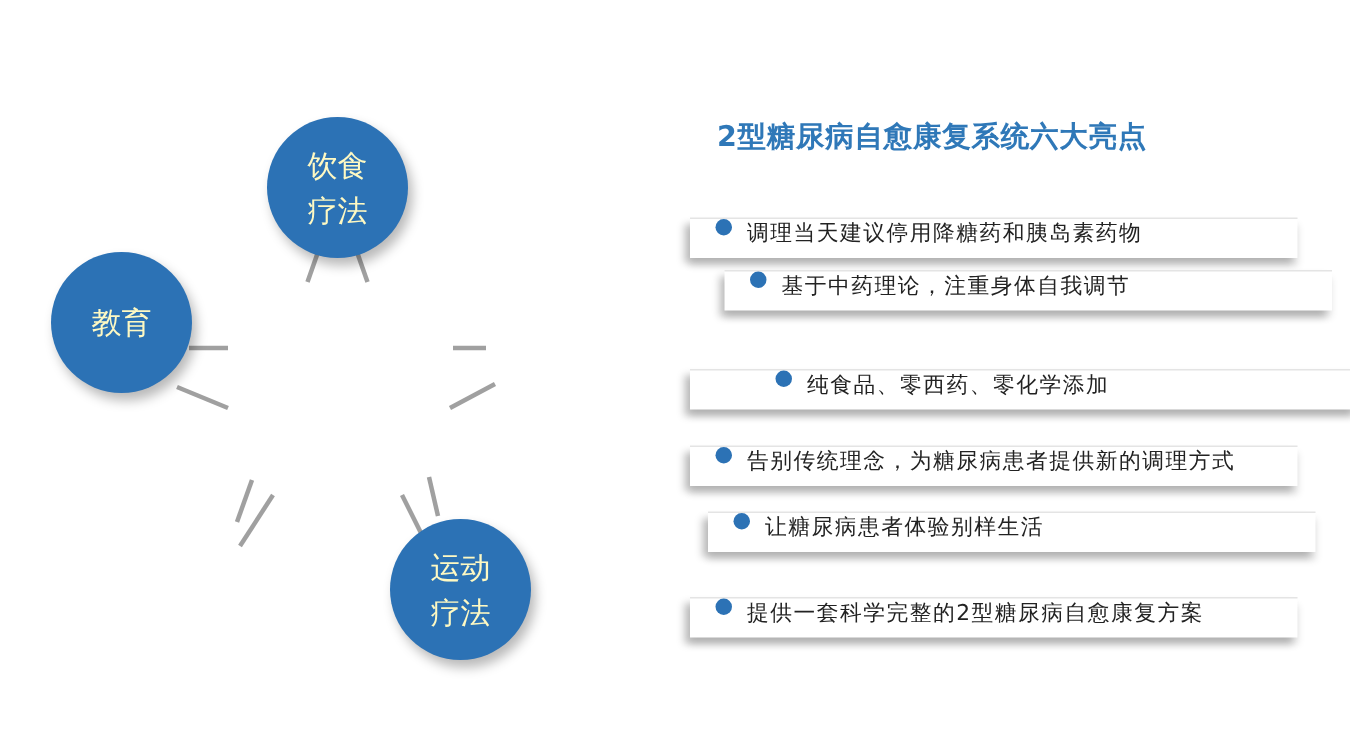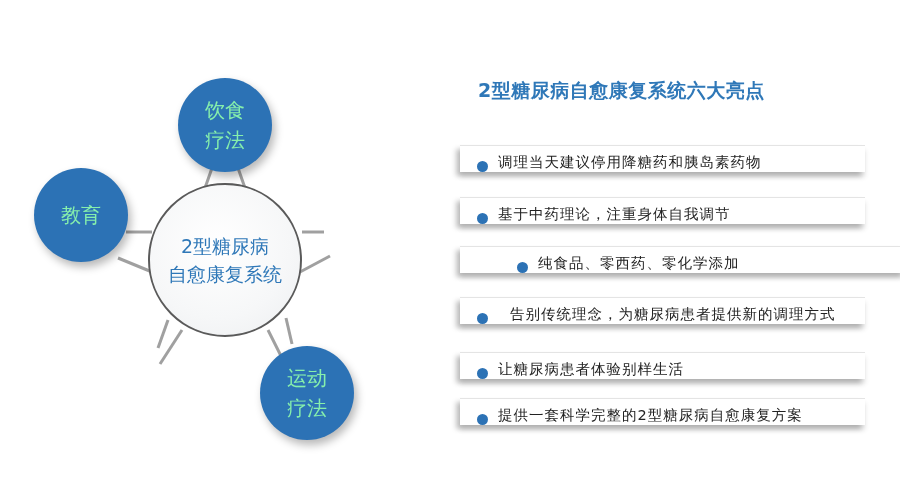--- a/index.html
+++ b/index.html
@@ -5,26 +5,26 @@
   html,body{margin:0;padding:0;background:#fff;}
   body{width:900px;height:500px;position:relative;overflow:hidden;font-family:"DejaVu Sans","Liberation Sans",sans-serif;}
   .diagram{position:absolute;left:0;top:0;width:450px;height:500px;}
   .diagram svg{position:absolute;left:0;top:0;}
   .center{position:absolute;left:148px;top:183px;width:154px;height:154px;border-radius:50%;
     background:radial-gradient(circle at 45% 40%,#ffffff 0%,#f6f7f8 60%,#eceef0 100%);
     border:2px solid #5a5a5a;box-sizing:border-box;display:flex;flex-direction:column;align-items:center;justify-content:center;
     color:#2f78b8;font-size:19px;line-height:28px;text-align:center;}
   .node{position:absolute;width:94px;height:94px;border-radius:50%;background:#2c72b5;
     box-shadow:3px 5px 8px rgba(0,0,0,0.28);display:flex;flex-direction:column;align-items:center;justify-content:center;
-    color:#86efac;font-size:20px;line-height:30px;text-align:center;}
+    color:#fef9c3;font-size:20px;line-height:30px;text-align:center;}
   .title{position:absolute;left:478px;top:78px;color:#2f78b8;font-size:19px;font-weight:bold;letter-spacing:0.5px;}
   .bar{position:absolute;left:460px;width:405px;height:26px;background:#fff;
     border-top:1px solid #e4e4e4;
     box-shadow:-4px 4px 5px rgba(0,0,0,0.22), 0 5px 5px rgba(0,0,0,0.12);
-    display:flex;align-items:flex-end;}
+    display:flex;align-items:flex-start;}
   .bullet{width:11px;height:11px;border-radius:50%;background:#2c72b5;margin-left:17px;margin-right:10px;flex:none;}
   .bar-text{font-size:14.5px;color:#222;letter-spacing:1px;white-space:nowrap;}
 </style>
 </head>
 <body>
 
 <div class="diagram">
   <svg width="450" height="500">
     <g stroke="#a0a0a0" stroke-width="3" fill="none">
 
@@ -34,56 +34,52 @@
       <line x1="118" y1="258" x2="152" y2="272"></line>
       <line x1="302" y1="232" x2="324" y2="232"></line>
       <line x1="300" y1="272" x2="330" y2="256"></line>
       <line x1="168" y1="320" x2="158" y2="348"></line>
       <line x1="182" y1="330" x2="160" y2="364"></line>
       <line x1="268" y1="330" x2="282" y2="358"></line>
       <line x1="286" y1="318" x2="292" y2="344"></line>
     </g>
   </svg>
 
-  <div class="center">
-    <span>2型糖尿病</span>
-    <span>自愈康复系统</span>
-  </div>
 
   <div class="node" style="left:178px;top:78px;">
     <span>饮食</span>
     <span>疗法</span>
   </div>
   <div class="node" style="left:260px;top:346px;">
     <span>运动</span>
     <span>疗法</span>
   </div>
   <div class="node" style="left:34px;top:168px;">
     <span>教育</span>
   </div>
 </div>
 
 <div class="title">2型糖尿病自愈康复系统六大亮点</div>
 
 <div class="bar" style="top:145px;">
   <span class="bullet"></span>
   <span class="bar-text">调理当天建议停用降糖药和胰岛素药物</span>
 </div>
-<div class="bar" style="top:197px;">
+<div class="bar" style="top:180px;margin-left:23px;">
   <span class="bullet"></span>
   <span class="bar-text">基于中药理论，注重身体自我调节</span>
 </div>
 <div class="bar" style="top:246px;padding-left:40px;">
   <span class="bullet"></span>
   <span class="bar-text">纯食品、零西药、零化学添加</span>
 </div>
-<div class="bar" style="top:297px;gap:12px;">
+<div class="bar" style="top:297px;">
   <span class="bullet"></span>
   <span class="bar-text">告别传统理念，为糖尿病患者提供新的调理方式</span>
 </div>
-<div class="bar" style="top:352px;">
+<div class="bar" style="top:341px;margin-left:12px;">
   <span class="bullet"></span>
   <span class="bar-text">让糖尿病患者体验别样生活</span>
 </div>
 <div class="bar" style="top:398px;">
   <span class="bullet"></span>
   <span class="bar-text">提供一套科学完整的2型糖尿病自愈康复方案</span>
 </div>
 
 </body></html>

